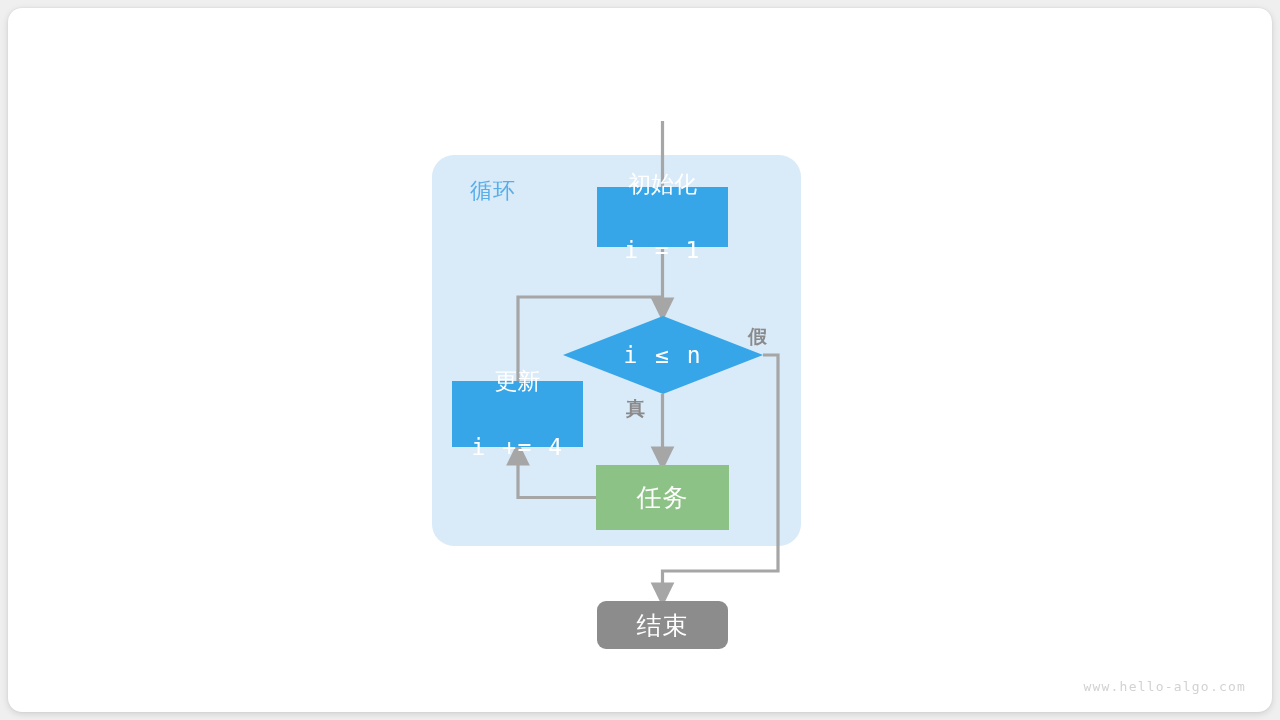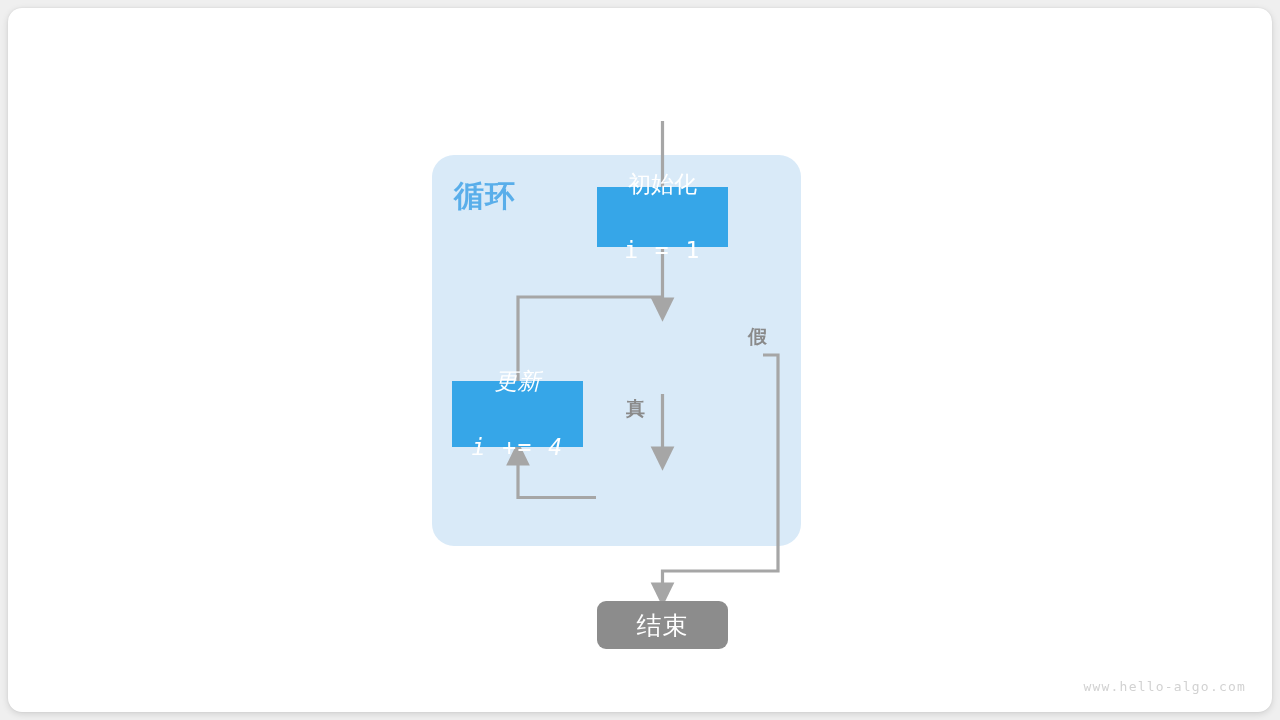--- a/index.html
+++ b/index.html
@@ -106,41 +106,40 @@
     position: absolute;
     left: 424px;
     top: 147px;
     width: 369px;
     height: 391px;
     background: #d9eaf8;
     border-radius: 22px;
   }
   #loop-label {
     position: absolute;
-    left: 446px;
+    left: 462px;
     top: 168px;
-    font-size: 30px;
-    font-weight: bold;
+    font-size: 22px;
+    font-weight: normal;
     color: #59aeea;
     letter-spacing: 1px;
   }
 
   
   #node-init {
     left: 589px;
     top: 179px;
     width: 131px;
     height: 60px;
   }
   #node-update {
     left: 444px;
     top: 373px;
     width: 131px;
     height: 66px;
-    font-style: italic;
   }
   #node-cond {
     position: absolute;
     left: 555px;
     top: 308px;
     width: 200px;
     height: 78px;
     display: flex;
     align-items: center;
     justify-content: center;
@@ -220,26 +219,35 @@
         <path d="M755,347 L770,347 L770,563 L654.5,563 L654.5,586" marker-end="url(#arrowhead)"></path>
       </g>
     </svg>
 
 
     <div id="node-init" class="node node-process">
       <span class="node-line-cjk">初始化</span>
       <span class="node-line-mono">i = 1</span>
     </div>
 
+    <div id="node-cond">
+      <svg class="svg-layer" viewBox="0 0 200 78" width="200" height="78" style="width:200px;height:78px;left:0;top:0;" xmlns="http://www.w3.org/2000/svg">
+        <polygon points="100,0 200,39 100,78 0,39" fill="#36a6e8"></polygon>
+      </svg>
+      <span class="cond-text">i ≤ n</span>
+    </div>
 
     <div id="node-update" class="node node-process">
       <span class="node-line-cjk">更新</span>
       <span class="node-line-mono">i += 4</span>
     </div>
 
+    <div id="node-task" class="node node-task">
+      <span>任务</span>
+    </div>
 
     <div id="node-end" class="node node-terminal">
       <span>结束</span>
     </div>
 
     <div id="label-true" class="edge-label">真</div>
     <div id="label-false" class="edge-label">假</div>
 
     <div id="watermark">www.hello-algo.com</div>
 

